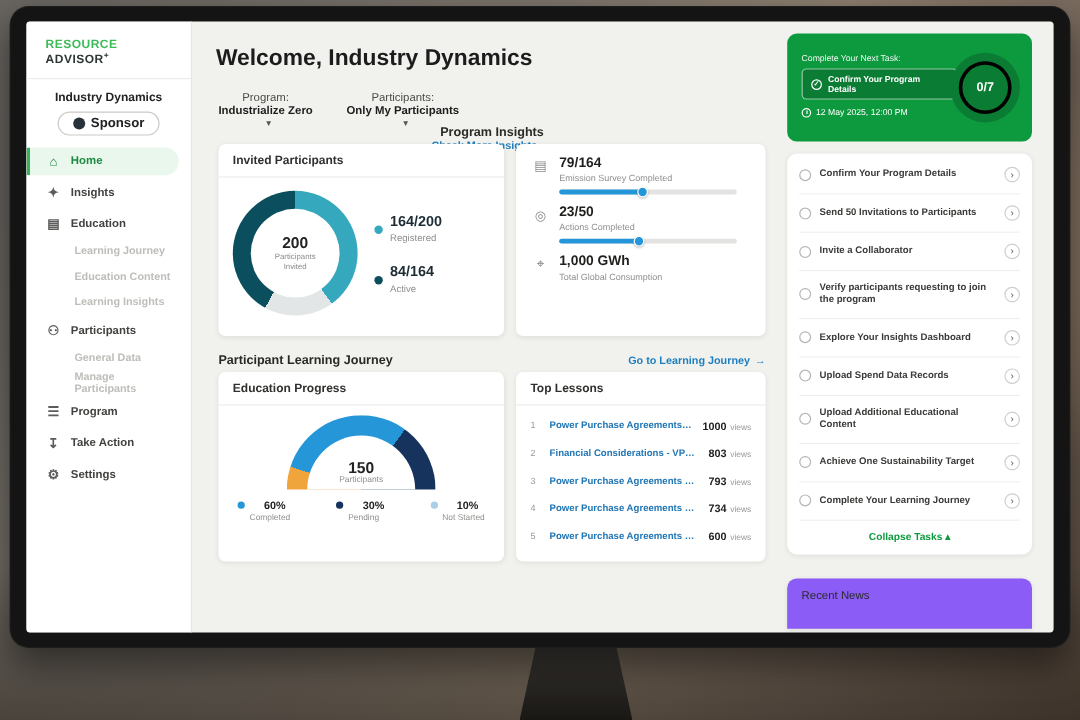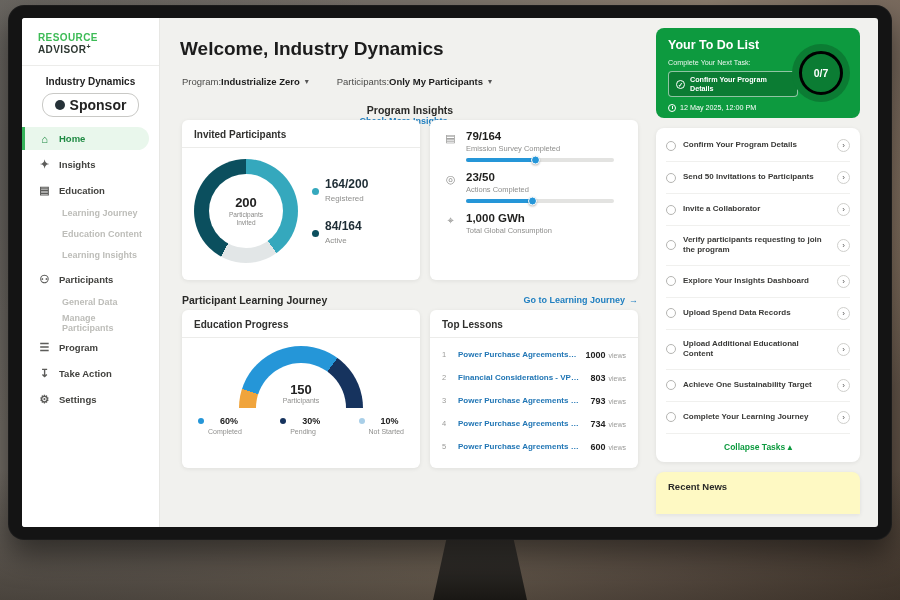--- a/index.html
+++ b/index.html
@@ -29,38 +29,38 @@
   
   .sidebar { position:absolute; left:0; top:0; bottom:0; width:138px; background:#fff;
     border-right:1px solid #e7e7e4; }
   .logo { padding:14px 12px 10px 16px; font-size:10px; font-weight:bold; letter-spacing:.4px;
     border-bottom:1px solid #ececea; }
   .logo .p1 { color:#3dbb56; }
   .logo .p2 { color:#2e3832; }
   .logo sup { font-size:7px; color:#2e3832; }
   .org { text-align:center; font-size:10px; font-weight:bold; color:#222; margin:10px 4px 6px; }
   .sponsor { margin:0 auto 10px; width:max-content; display:flex; align-items:center; gap:5px;
-    border:1px solid #c9c9c6; border-radius:11px; padding:3px 12px; font-size:14px;
+    border:1px solid #c9c9c6; border-radius:11px; padding:3px 12px; font-size:11px;
     font-weight:bold; color:#222; background:#fff; }
   .sponsor-dot { width:10px; height:10px; border-radius:50%; background:#263238; }
   .nav-item { display:flex; align-items:center; gap:8px; height:23px; padding-left:16px;
     margin-right:10px; font-size:9.5px; font-weight:bold; color:#42423f; cursor:pointer; }
   .nav-item .nav-icon { width:13px; font-size:11px; color:#5c5c5a; text-align:center; }
   .nav-item.sub { padding-left:40px; font-size:9px; height:21px; color:#bdbdb9; }
   .nav-item.mt { margin-top:3px; }
   .nav-item.active { background:#e9f7ec; border-left:3px solid #36b35a; padding-left:13px;
     border-radius:0 14px 14px 0; color:#1f8a43; }
   .nav-item.active .nav-icon { color:#1f8a43; }
 
   
   .main { position:absolute; left:138px; top:0; right:0; bottom:0; }
   .welcome { position:absolute; left:20px; top:20px; font-size:19px; font-weight:bold; color:#1c1c1c; }
   .filters { position:absolute; left:22px; top:58px; display:flex; gap:28px; align-items:center;
     font-size:9.5px; color:#4c4c4a; }
-  .filter { display:flex; align-items:center; cursor:pointer; }
+  .filter { display:flex; align-items:center; cursor:pointer;flex-direction:column; }
   .filter .fv { font-weight:bold; color:#1d1d1d; margin-left:0; }
   .filter .chev { font-size:8px; color:#555; margin-left:5px; }
   .section-row { position:absolute; left:22px; width:456px; display:flex;
     justify-content:space-between; align-items:center; }
   .section-title { font-size:10.5px; font-weight:bold; color:#2a2a28; }
   .link { font-size:9px; font-weight:bold; color:#1f7fc0; cursor:pointer; }
   .link .arr { margin-left:4px; }
   #sec1 { top:86px;flex-direction:column; } #sec2 { top:276px; }
 
   .card { position:absolute; background:#fff; border-radius:6px;
@@ -143,22 +143,22 @@
     box-shadow:0 1px 4px rgba(30,30,30,.08); }
   .task { display:flex; align-items:center; gap:7px; padding:9px 0;
     border-bottom:1px solid #f0f0ee; cursor:pointer; }
   .task:last-of-type { border-bottom:none; }
   .task-check { flex:none; width:10px; height:10px; border:1.4px solid #b5b5b2; border-radius:50%; }
   .task-label { flex:1; font-size:8px; font-weight:bold; color:#3a3a38; line-height:1.3; }
   .task-chev { flex:none; width:13px; height:13px; border:1px solid #cfcfcc; border-radius:50%;
     font-size:8px; line-height:11px; text-align:center; color:#555; }
   .collapse { text-align:center; padding:8px 0 6px; font-size:8.5px; font-weight:bold;
     color:#0d9a3f; cursor:pointer; }
-  .news { background:#fef9c3; border-radius:8px 8px 0 0; margin-top:10px; padding:9px 12px;
-    font-size:9.5px; font-weight:bold; color:#2a2a28; height:42px;
+  .news { background:#8b5cf6; border-radius:8px 8px 0 0; margin-top:20px; padding:9px 12px;
+    font-size:9.5px; font-weight:normal; color:#2a2a28; height:42px;
     box-shadow:0 1px 4px rgba(30,30,30,.08); }
 </style>
 </head>
 <body>
 
 <div class="backdrop"></div>
 <div class="desk"></div>
 <div class="stand"></div>
 
 <div class="monitor">
@@ -368,21 +368,20 @@
             <span class="l-rank">5</span>
             <span class="l-title">Power Purchase Agreements 103</span>
             <span class="l-views"><span>600</span><span class="l-vlab">views</span></span>
           </div>
         </div>
       </div>
     </div>
 
     <div class="rightpanel">
       <div class="todo-green">
-        <div class="tg-title">Your To Do List</div>
         <div class="tg-sub">Complete Your Next Task:</div>
         <div class="next-pill">
           <span class="check-icon">✓</span>
           <span>Confirm Your Program Details</span>
         </div>
         <div class="due">
           <span class="clock-icon"></span>
           <span>12 May 2025, 12:00 PM</span>
         </div>
         <div class="ring-wrap">

